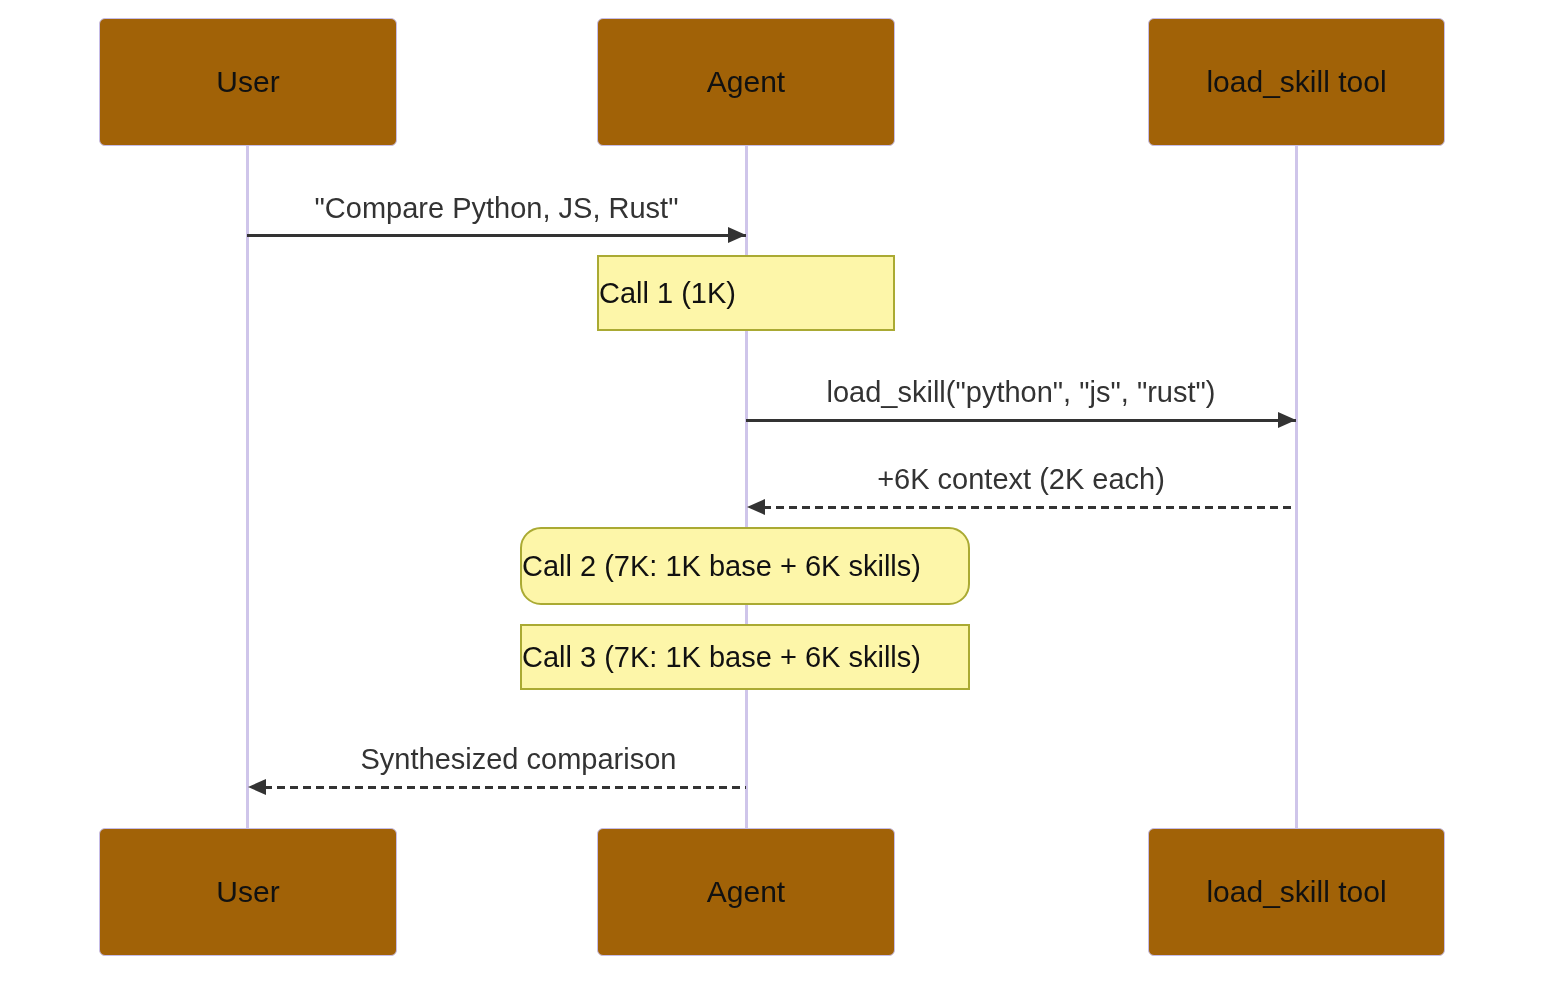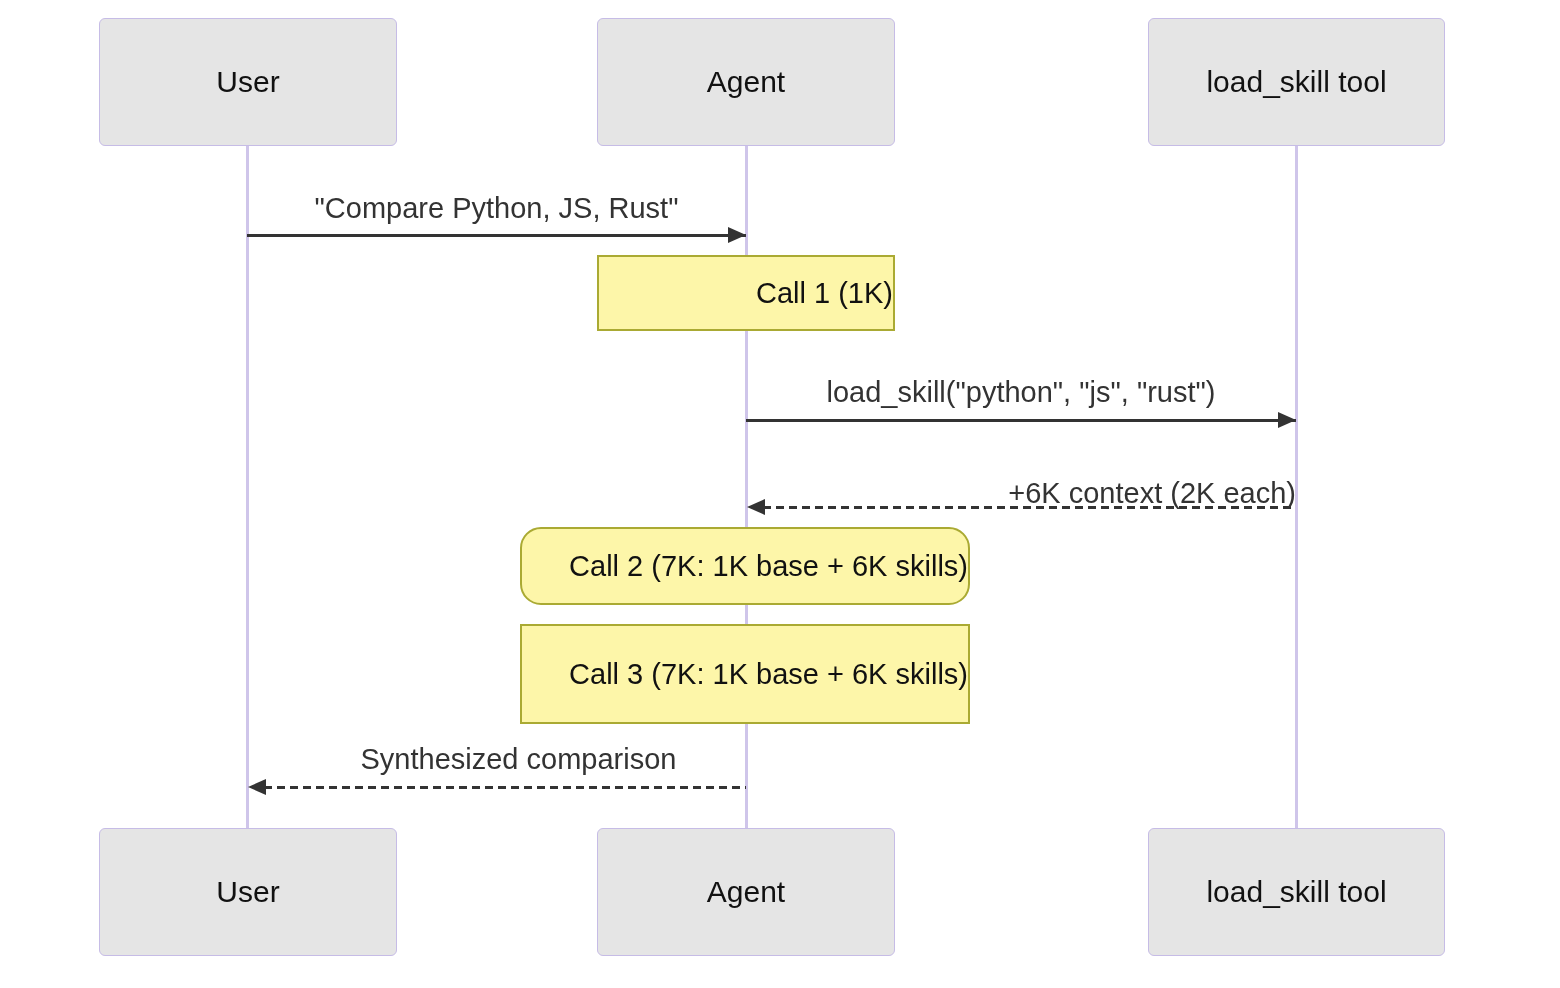--- a/index.html
+++ b/index.html
@@ -18,21 +18,21 @@
     top: 146px;
     height: 684px;
     width: 3px;
     background: #cfc5ea;
   }
 
   .actor {
     position: absolute;
     width: 298px;
     height: 128px;
-    background: #e5e5e5;
+    background: #a16207;
     border: 1.5px solid #c6bce6;
     border-radius: 6px;
     display: flex;
     align-items: center;
     justify-content: center;
     font-size: 30px;
     color: #111111;
   }
 
   .msg-label {
@@ -62,21 +62,21 @@
   }
   .arrow.right { border-left: 18px solid #333333; }
   .arrow.left  { border-right: 18px solid #333333; }
 
   .note {
     position: absolute;
     background: #fdf6a9;
     border: 2px solid #aaaa33;
     display: flex;
     align-items: center;
-    justify-content: flex-end;
+    justify-content: flex-start;
     font-size: 29px;
     color: #111111;
     white-space: nowrap;
   }
 </style>
 </head>
 <body>
 
 <div class="stage">
 
@@ -99,29 +99,29 @@
   <div class="arrow right" style="left:728px; top:227px;"></div>
 
   <div class="note" style="left:597px; top:255px; width:298px; height:76px;">
     <span>Call 1 (1K)</span>
   </div>
 
   <div class="msg-label" style="left:746px; top:374px; width:550px;">load_skill("python", "js", "rust")</div>
   <div class="msg-line" style="left:746px; top:419px; width:550px;"></div>
   <div class="arrow right" style="left:1278px; top:412px;"></div>
 
-  <div class="msg-label" style="left:746px; top:475px; width:550px;text-align:right;">+6K context (2K each)</div>
+  <div class="msg-label" style="left:746px; top:461px; width:550px;">+6K context (2K each)</div>
   <div class="msg-line dashed" style="left:763px; top:506px; width:533px;"></div>
   <div class="arrow left" style="left:747px; top:499px;"></div>
 
   <div class="note" style="left:520px; top:527px; width:450px; height:78px;border-radius:21px;">
     <span>Call 2 (7K: 1K base + 6K skills)</span>
   </div>
 
-  <div class="note" style="left:520px; top:624px; width:450px; height:100px;">
+  <div class="note" style="left:520px; top:624px; width:450px; height:66px;">
     <span>Call 3 (7K: 1K base + 6K skills)</span>
   </div>
 
   <div class="msg-label" style="left:247px; top:741px; width:499px;padding-left:44px;">Synthesized comparison</div>
   <div class="msg-line dashed" style="left:264px; top:786px; width:482px;"></div>
   <div class="arrow left" style="left:248px; top:779px;"></div>
 
   <div class="actor" style="left:99px; top:828px;">
     <span>User</span>
   </div>

